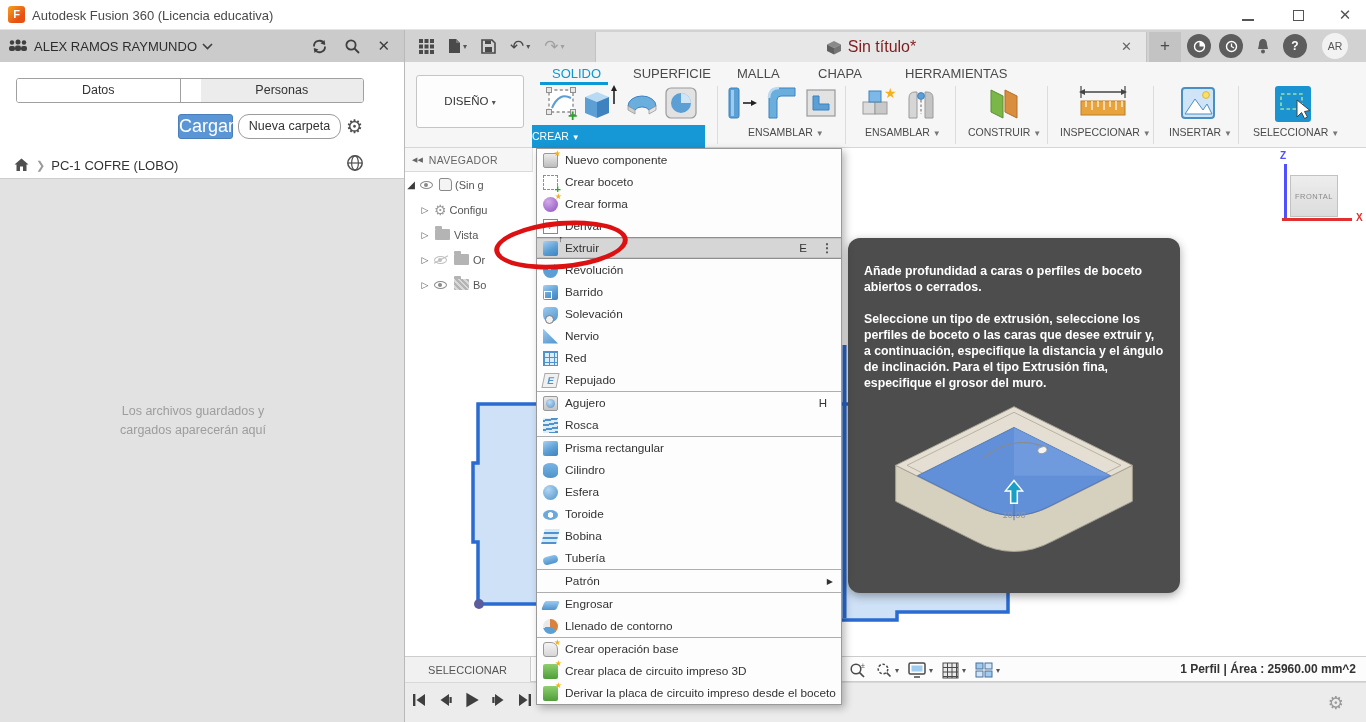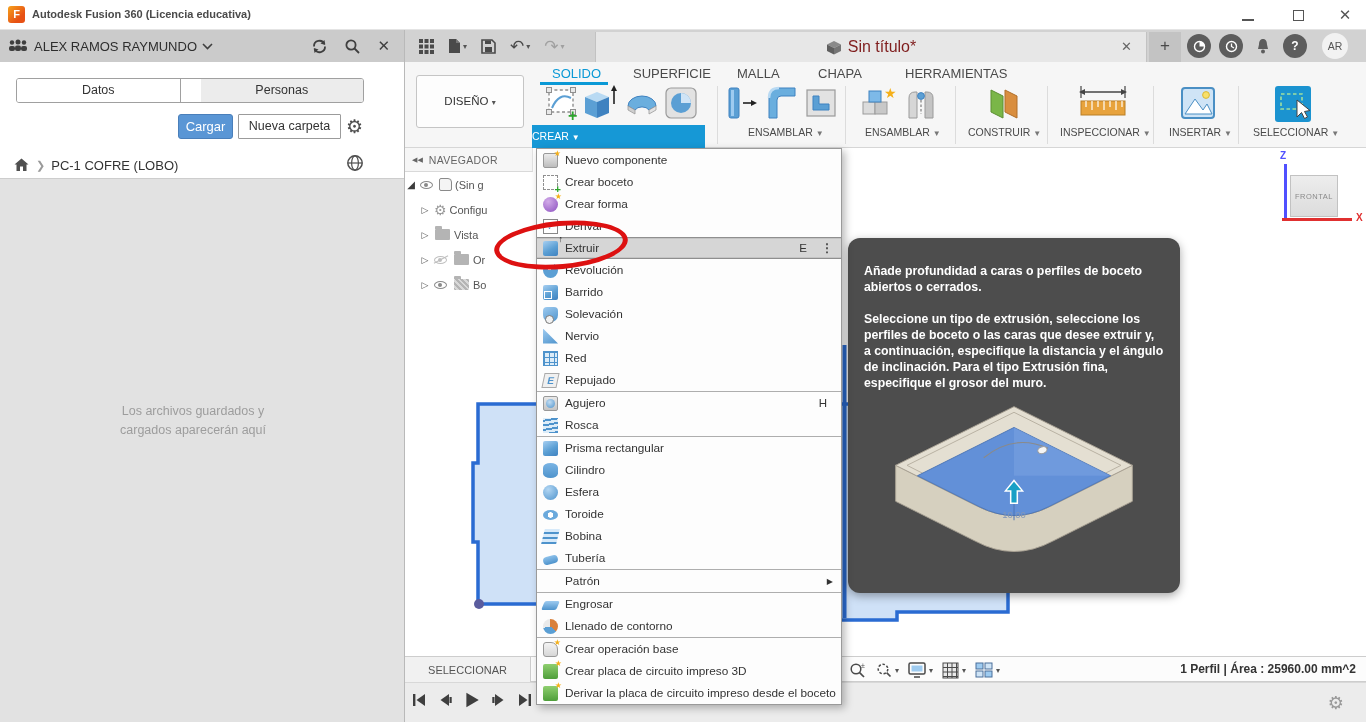--- a/index.html
+++ b/index.html
@@ -6,38 +6,38 @@
 html,body { width:1366px; height:722px; overflow:hidden; background:#fff;
   font-family:"Liberation Sans", sans-serif; }
 #app { position:relative; width:1366px; height:722px; overflow:hidden; background:#fff; }
 .abs { position:absolute; }
 
 
 #titlebar { left:0; top:0; width:1366px; height:30px; background:#fff; border-bottom:1px solid #e4e4e4; }
 #fusion-logo { left:8px; top:6px; width:17px; height:17px; border-radius:3px;
   background:linear-gradient(135deg,#f6a21c,#e75114 70%); color:#fff; font-size:11px; font-weight:bold;
   text-align:center; line-height:17px; }
-#window-title { left:32px; top:8px; font-size:11px; color:#4a4a4a;font-weight:bold; }
+#window-title { left:32px; top:8px; font-size:13px; color:#4a4a4a; }
 .winbtn { top:7px; width:30px; height:17px; color:#555; text-align:center; }
 #btn-min { left:1233px; } #btn-min span{ display:inline-block; width:12px; border-top:2px solid #555; margin-top:8px;}
 #btn-max { left:1283px; } #btn-max span{ display:inline-block; width:11px; height:11px; border:1.5px solid #555; margin-top:3px;}
 #btn-close { left:1330px; font-size:15px; line-height:16px; }
 
 
 #left-panel { left:0; top:30px; width:405px; height:692px; background:#fff; border-right:1px solid #b9b9b9; }
 #lp-header { left:0; top:0; width:404px; height:32px; background:#cbcbcb; display:flex; align-items:center; }
 #lp-user { font-size:13px; color:#2e2e2e; margin-left:6px; }
 .lp-hicon { color:#3f3f3f; }
 #lp-tabs { left:16px; top:48px; width:348px; height:25px; display:flex; border:1px solid #a0a0a0; border-radius:3px; overflow:hidden;gap:20px; }
 .lp-tab { flex:1; font-size:12.5px; color:#333; text-align:center; line-height:23px; background:#ececec; }
 .lp-tab.active { background:#fff; border-right:1px solid #a0a0a0; }
 #btn-cargar { left:178px; top:84px; width:55px; height:25px; background:#5a96d5; border:1px solid #4a7fba;
-  border-radius:3px; color:#fff; font-size:13px; text-align:center; line-height:23px; }
+  border-radius:3px; color:#fff; font-size:18px; text-align:center; line-height:23px; }
 #btn-nueva { left:238px; top:84px; width:103px; height:25px; background:#fff; border:1px solid #9b9b9b;
-  border-radius:1px; color:#333; font-size:12.5px; text-align:center; line-height:23px; }
+  border-radius:11px; color:#333; font-size:12.5px; text-align:center; line-height:23px; }
 #lp-gear { left:346px; top:85px; font-size:19px; color:#4f4f4f; }
 #lp-breadcrumb { left:14px; top:123px; width:380px; height:24px; display:flex; align-items:center; }
 #bc-text { font-size:13px; font-weight:normal; color:#333; margin-left:6px; }
 #bc-sep { color:#9a9a9a; font-size:11px; margin-left:7px; }
 #lp-globe { left:346px; top:124px; }
 #lp-filearea { left:0; top:148px; width:404px; height:544px; background:#e2e2e2; border-top:1px solid #cdcdcd; }
 #lp-empty { left:0; top:223px; width:386px; text-align:center; font-size:12.5px; color:#9d9d9d; line-height:1.5; }
 
 
 #appbar { left:405px; top:30px; width:961px; height:32px; background:#d2d2d2; display:flex; align-items:center; }

